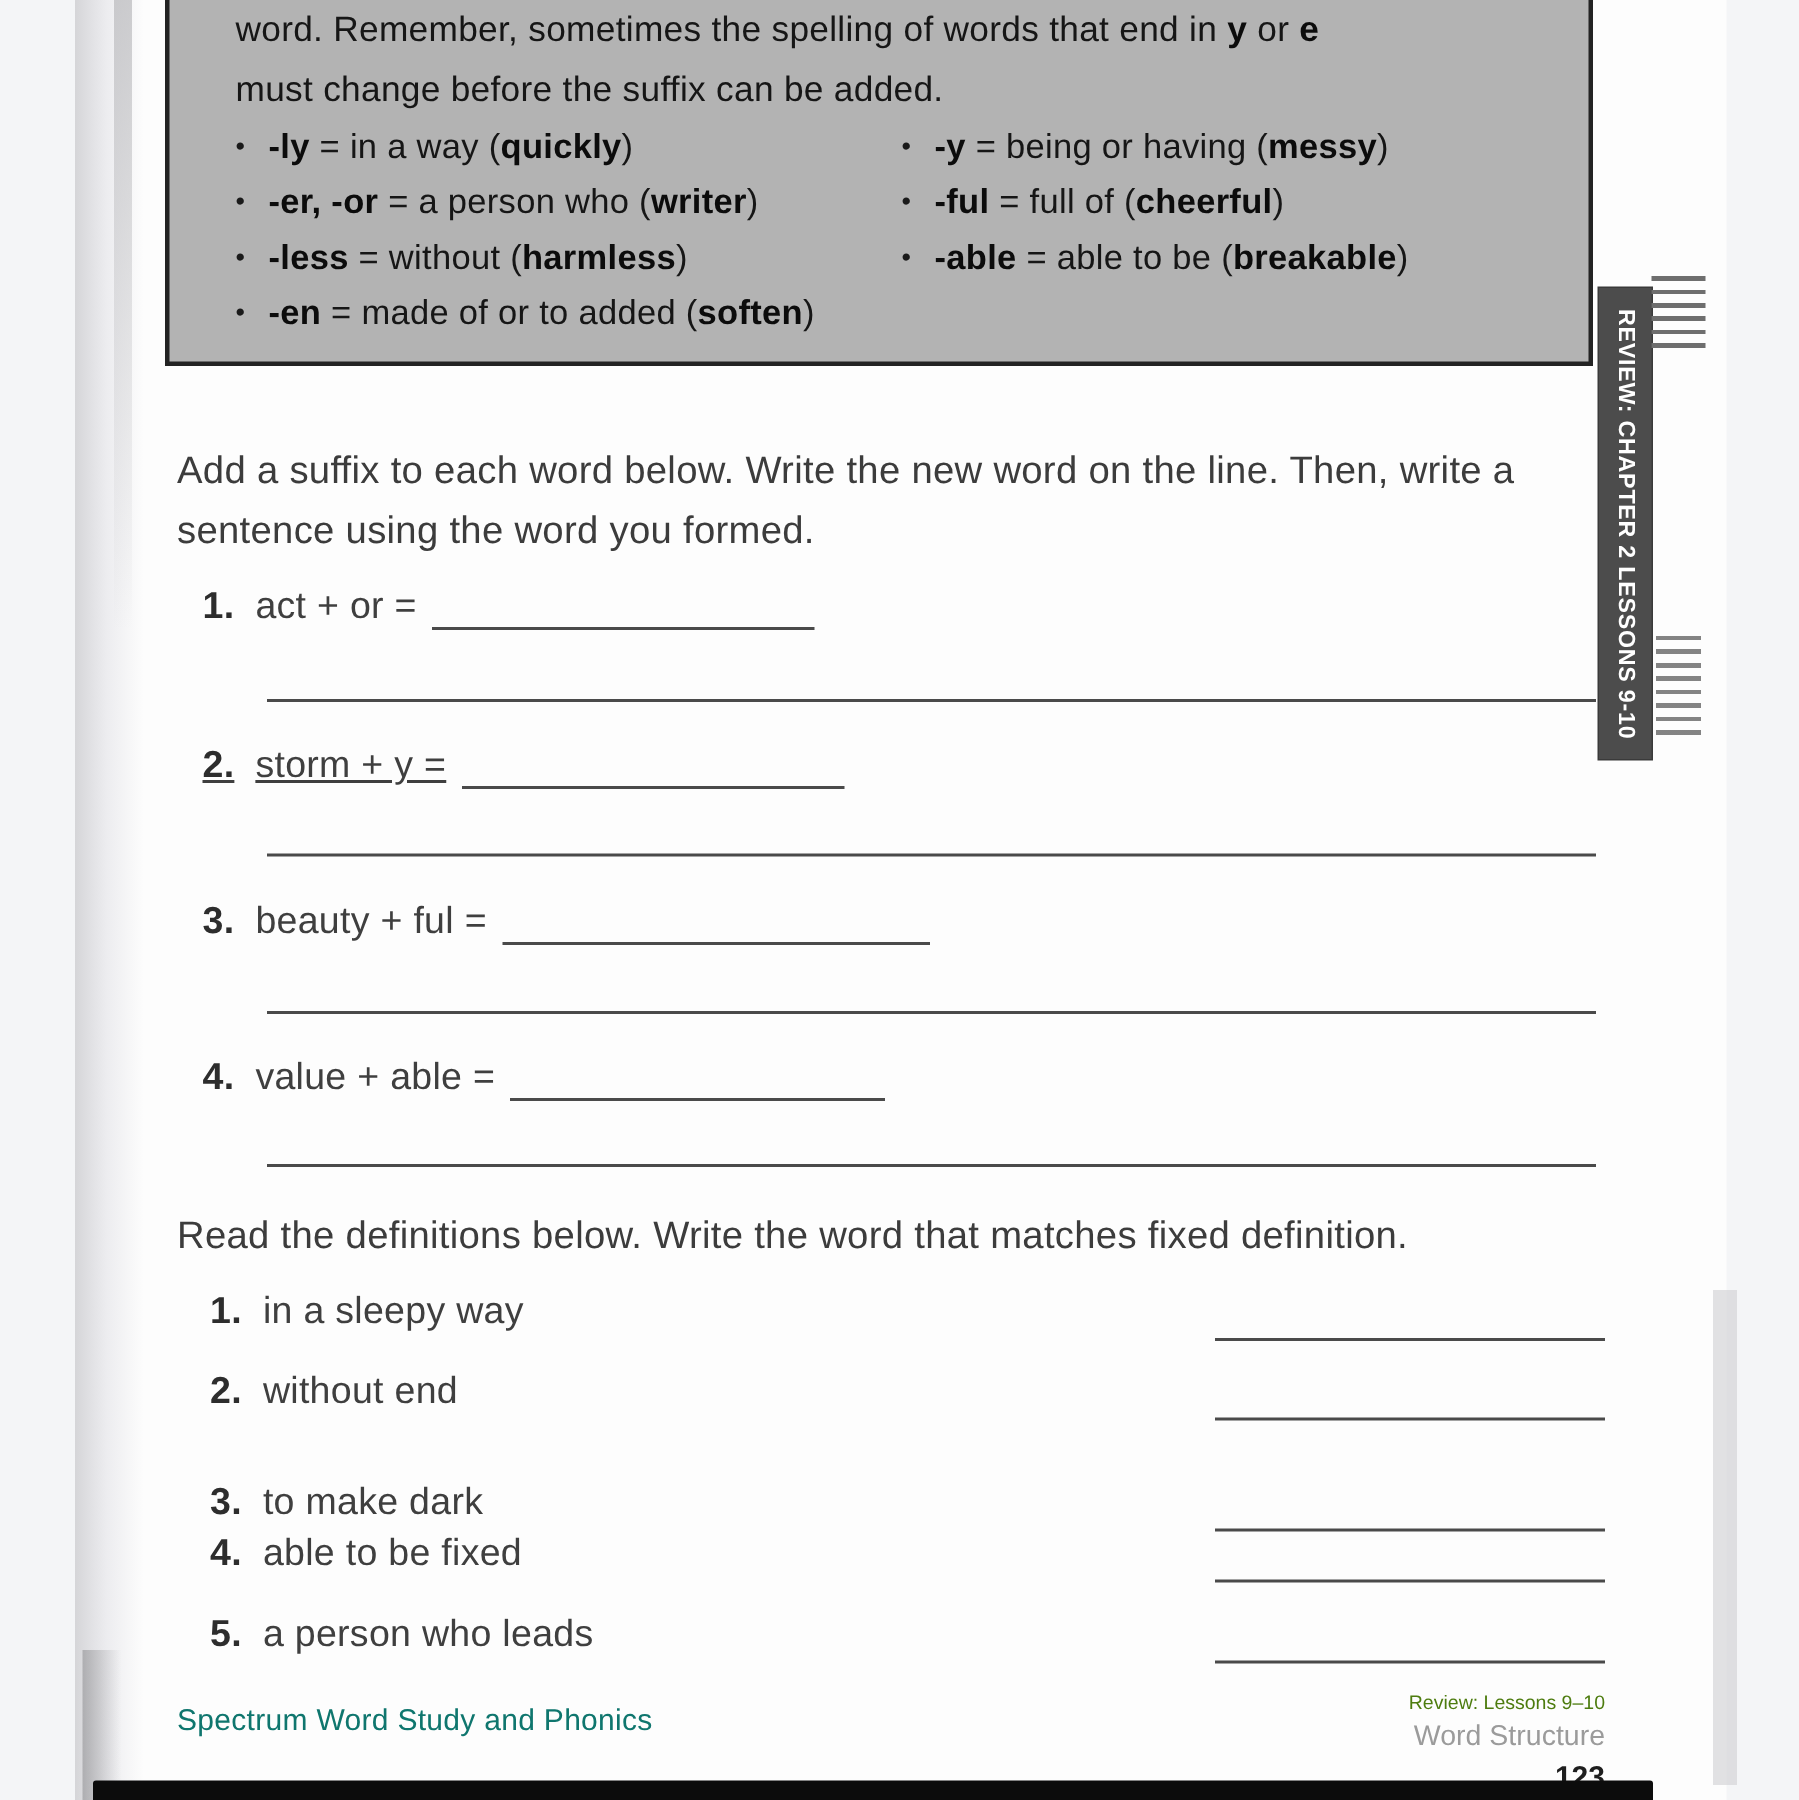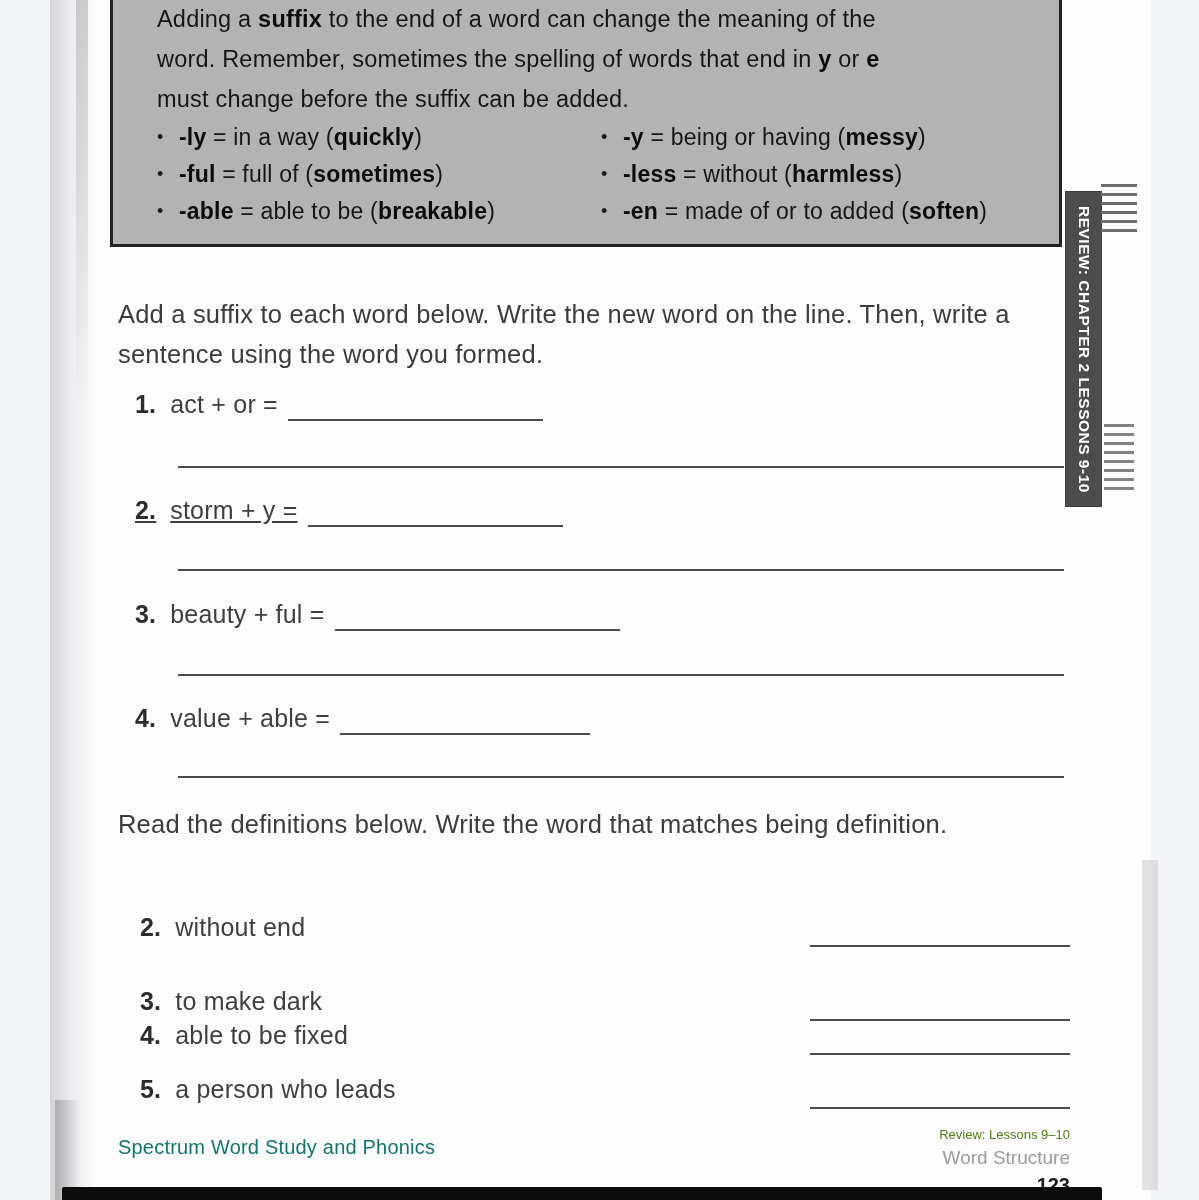--- a/index.html
+++ b/index.html
@@ -91,28 +91,28 @@
 
 <div class="page">
   <div class="sheet"></div>
   <div class="scan-left"></div>
   <div class="scan-left-streak"></div>
   <div class="scan-left-bottom"></div>
   <div class="scan-right"></div>
 
   <div class="rules-box">
     <div class="rules-intro">
-      <div><span>Adding a </span><b>suffix</b><span> to the end of a word can change the meaning of the</span></div>
       <div><span>word. Remember, sometimes the spelling of words that end in </span><b>y</b><span> or </span><b>e</b></div>
       <div><span>must change before the suffix can be added.</span></div>
     </div>
     <div class="rules-bullets">
       <div class="bullet"><b>-ly</b><span> = in a way (</span><b>quickly</b><span>)</span></div>
       <div class="bullet"><b>-y</b><span> = being or having (</span><b>messy</b><span>)</span></div>
-      <div class="bullet"><b>-ful</b><span> = full of (</span><b>sometimes</b><span>)</span></div>
+      <div class="bullet"><b>-er, -or</b><span> = a person who (</span><b>writer</b><span>)</span></div>
+      <div class="bullet"><b>-ful</b><span> = full of (</span><b>cheerful</b><span>)</span></div>
       <div class="bullet"><b>-less</b><span> = without (</span><b>harmless</b><span>)</span></div>
       <div class="bullet"><b>-able</b><span> = able to be (</span><b>breakable</b><span>)</span></div>
       <div class="bullet"><b>-en</b><span> = made of or to added (</span><b>soften</b><span>)</span></div>
     </div>
   </div>
 
   <div class="side-tab">
     <span>REVIEW: CHAPTER 2 LESSONS 9-10</span>
   </div>
   <div class="hatch hatch-top"></div>
@@ -133,22 +133,26 @@
   <div class="ex-row ex3">
     <span class="num">3.</span><span>beauty + ful =</span><span class="ansline w285"></span>
   </div>
   <div class="sent-line sl3"></div>
 
   <div class="ex-row ex4">
     <span class="num">4.</span><span>value + able =</span><span class="ansline w250"></span>
   </div>
   <div class="sent-line sl4"></div>
 
-  <div class="instr instr2">Read the definitions below. Write the word that matches being definition.</div>
+  <div class="instr instr2">Read the definitions below. Write the word that matches fixed definition.</div>
 
+  <div class="def-row d1">
+    <span class="num">1.</span><span>in a sleepy way</span>
+    <span class="def-line"></span>
+  </div>
   <div class="def-row d2">
     <span class="num">2.</span><span>without end</span>
     <span class="def-line"></span>
   </div>
   <div class="def-row d3">
     <span class="num">3.</span><span>to make dark</span>
     <span class="def-line"></span>
   </div>
   <div class="def-row d4">
     <span class="num">4.</span><span>able to be fixed</span>

